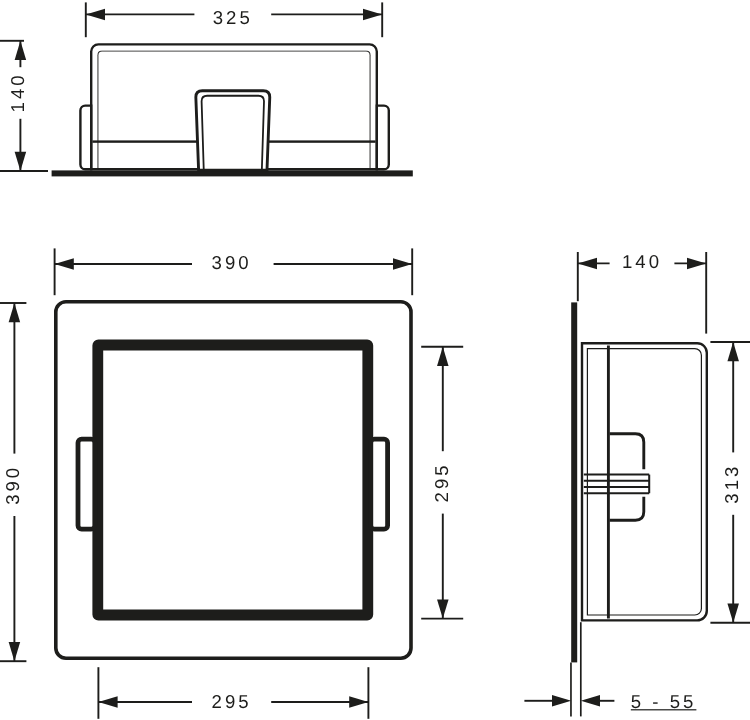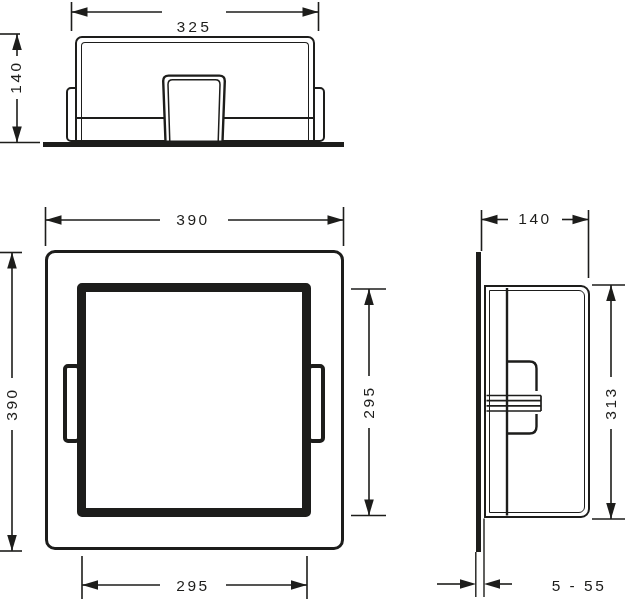--- a/index.html
+++ b/index.html
@@ -163,23 +163,23 @@
         <line x1="475.8" y1="552" x2="475.8" y2="597" stroke-width="1.4"></line>
         <line x1="484" y1="518.5" x2="484" y2="597" stroke-width="1.4"></line>
         <line x1="437" y1="584" x2="460" y2="584"></line>
         <line x1="500" y1="584" x2="512" y2="584"></line>
         <polygon points="476,584 460,579.2 460,588.8" fill="#1d1d1b" stroke="none"></polygon>
         <polygon points="484,584 500,579.2 500,588.8" fill="#1d1d1b" stroke="none"></polygon>
       </g>
     </g>
   </svg>
 
-  <span class="dim-label" style="left:194px;top:28px;font-family:Liberation Mono, monospace;">325</span>
+  <span class="dim-label" style="left:194px;top:16px;">325</span>
   <span class="dim-label vert" style="left:16px;top:77px;">140</span>
   <span class="dim-label" style="left:193px;top:219.5px;">390</span>
   <span class="dim-label vert" style="left:11.5px;top:404px;">390</span>
   <span class="dim-label vert" style="left:368.5px;top:402px;">295</span>
   <span class="dim-label" style="left:193px;top:585.5px;">295</span>
   <span class="dim-label" style="left:535px;top:219px;">140</span>
   <span class="dim-label vert" style="left:610.5px;top:403px;">313</span>
-  <span class="dim-label" style="left:579px;top:585.5px;">5 - 55</span>
+  <span class="dim-label" style="left:553px;top:585.5px;text-decoration:underline;">5 - 55</span>
 
 </div>
 
 </body></html>

